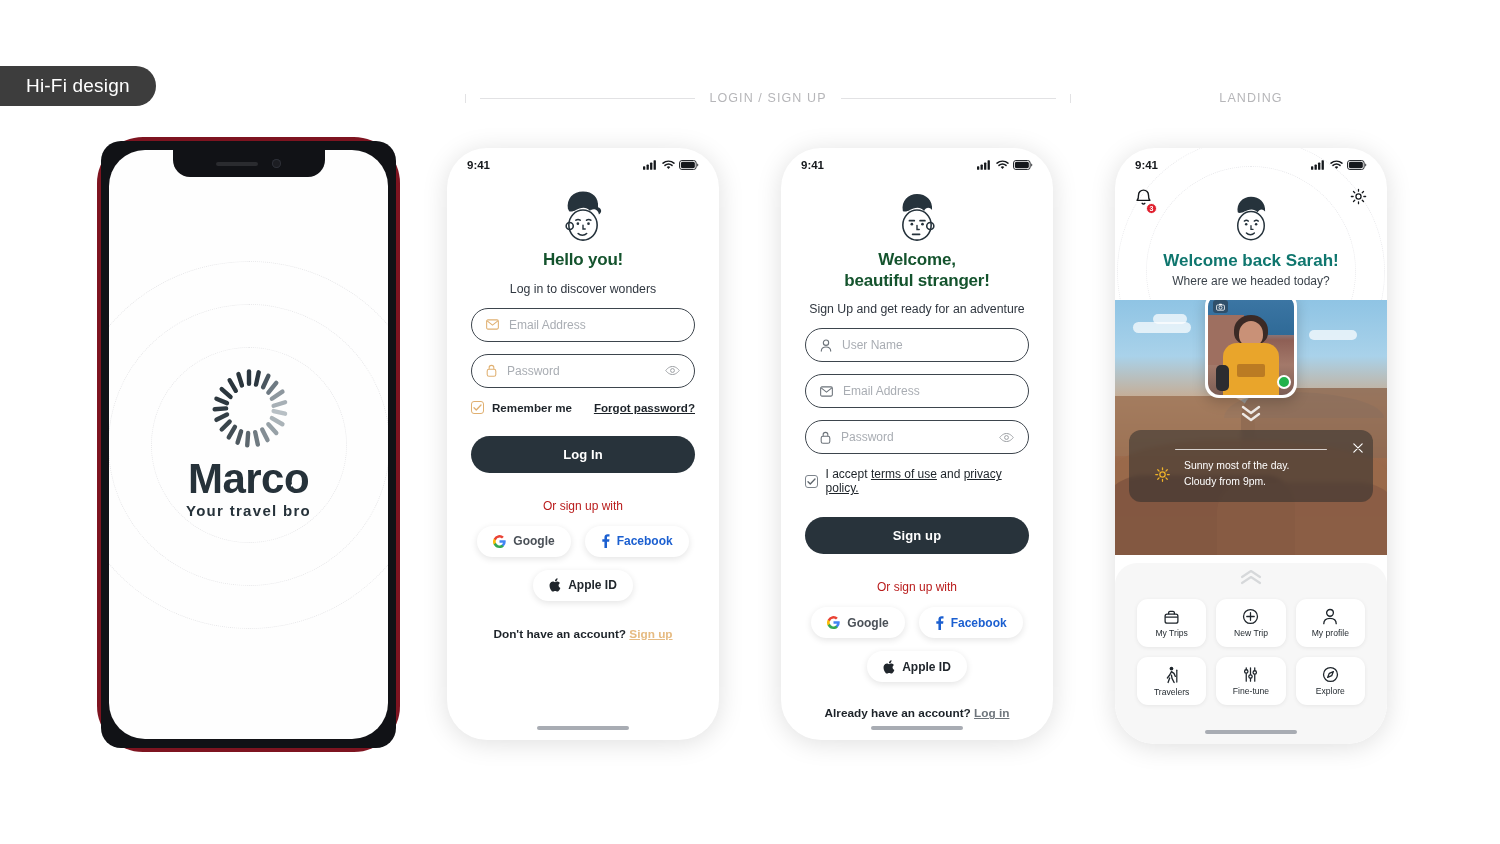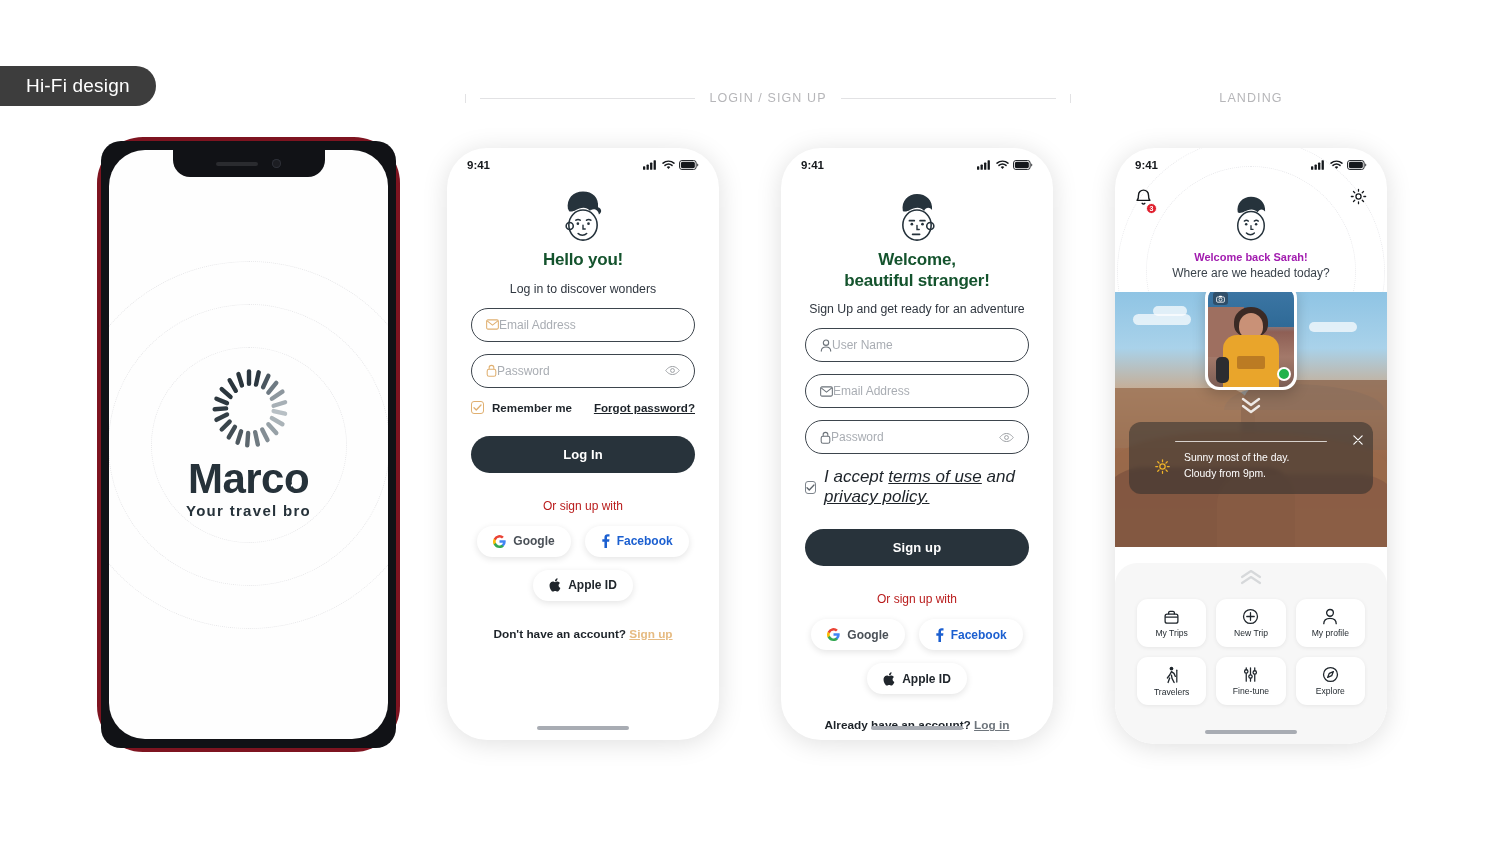--- a/index.html
+++ b/index.html
@@ -122,21 +122,21 @@
   .head-title {
     text-align: center; font-size: 17px; font-weight: 700;
     color: #14532d; letter-spacing: -.2px; line-height: 1.22;
   }
   .head-sub {
     text-align: center; font-size: 12.3px; color: #303740;
     margin-top: 11px;
   }
 
   .field {
-    display: flex; align-items: center; 
+    display: flex; align-items: center; gap: 10px;
     height: 34px; margin-top: 12px;
     border: 1.3px solid #3d454d;
     border-radius: 18px;
     padding: 0 14px;
     background: #fff;
   }
   .field .fi { flex: 0 0 auto; display: flex; }
   .field .ph { font-size: 12px; color: #a9adb3; flex: 1; }
   .field .eye { flex: 0 0 auto; display: flex; opacity: .55; }
 
@@ -149,21 +149,21 @@
     width: 13px; height: 13px; border-radius: 3px;
     border: 1.3px solid #e0b071;
     display: flex; align-items: center; justify-content: center;
   }
   .chk.gray { border-color: #7d848c; }
   .chk-label { font-size: 11.6px; color: #1d2329; font-weight: 600; }
   .link-u {
     font-size: 11.6px; color: #1d2329; font-weight: 600;
     text-decoration: underline; cursor: pointer;
   }
-  .terms { font-size: 17px; color: #1d2329; font-style: italic; }
+  .terms { font-size: 12px; color: #1d2329; }
   .terms u { cursor: pointer; }
 
   .btn-primary {
     margin-top: 22px; height: 37px;
     background: #28333b; color: #fff;
     border-radius: 19px; border: 0;
     width: 100%;
     font-size: 13px; font-weight: 700;
     font-family: inherit;
     cursor: pointer;
@@ -217,21 +217,21 @@
   .bell-badge {
     position: absolute; right: -5px; bottom: -3px;
     width: 11px; height: 11px; border-radius: 50%;
     background: #e0202e; color: #fff;
     font-size: 7px; font-weight: 700;
     display: flex; align-items: center; justify-content: center;
     border: 1.2px solid #fff;
   }
 
   .lp-head { text-align: center; margin-top: -26px; position: relative; z-index: 2; }
-  .lp-title { font-size: 11px; font-weight: 700; color: #a21caf; margin-top: 2px; }
+  .lp-title { font-size: 17px; font-weight: 700; color: #0f766e; margin-top: 2px; }
   .lp-sub { font-size: 12px; color: #3b434b; margin-top: 3px; }
 
   .hero-img {
     position: relative; margin-top: 12px;
     height: 255px; overflow: hidden;
     background: linear-gradient(#8fc4e4 0%, #a9d2ea 22%, #c9a98c 40%, #9b6a4c 62%, #8a5f46 80%, #b08968 100%);
   }
   .mesa {
     position: absolute; background: #7d5540; opacity: .85;
   }

